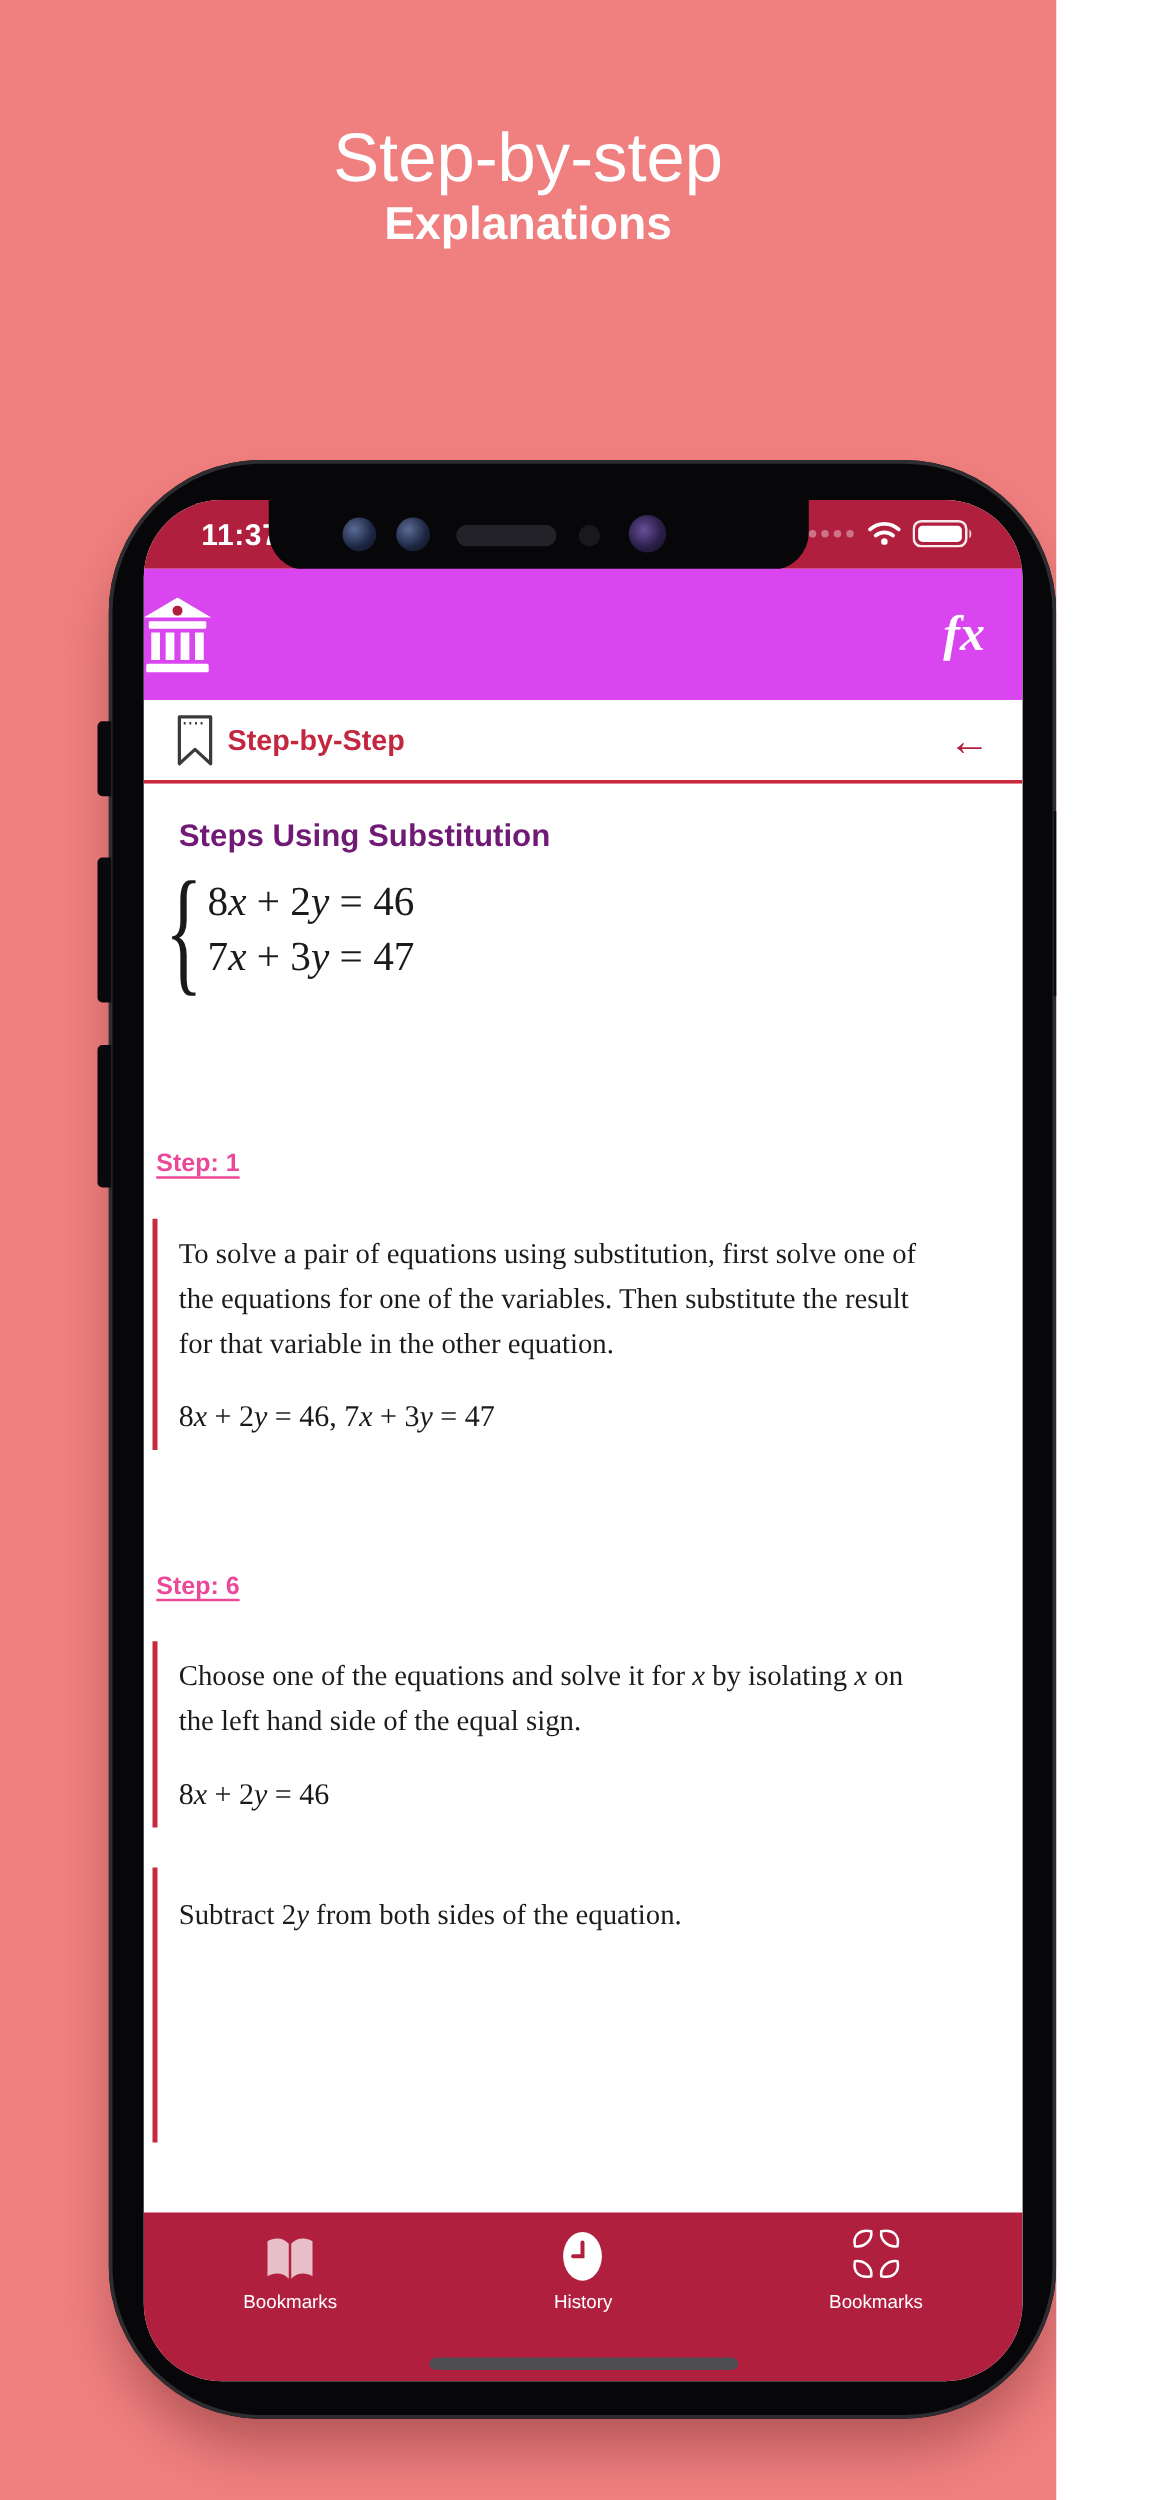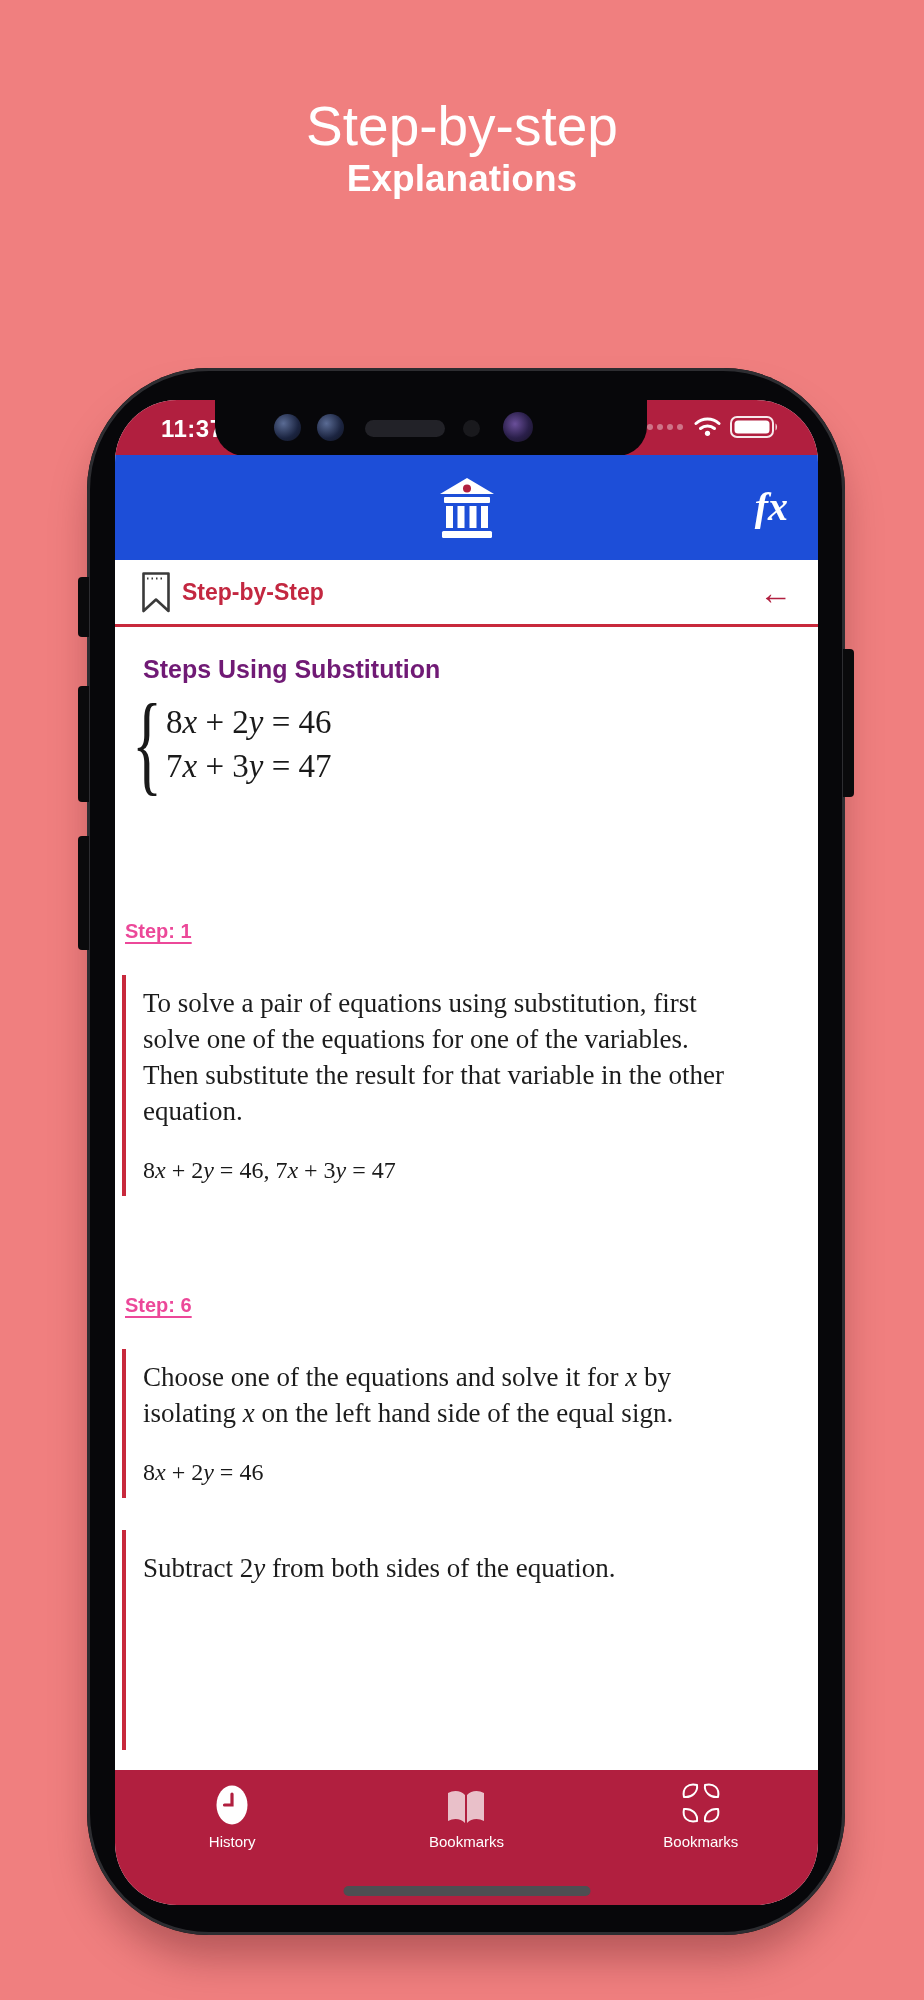--- a/index.html
+++ b/index.html
@@ -1,18 +1,18 @@
 <!DOCTYPE html>
 <html><head>
 <meta charset="utf-8">
 <style>
   * { margin:0; padding:0; box-sizing:border-box; }
   html,body { width:924px; height:2000px; }
   body { font-family:"Liberation Sans", sans-serif; }
-  .page { position:relative; width:924px; height:2000px; background:#F07F7F; overflow:hidden; }
+  .page { position:relative; width:845px; height:2000px; background:#F07F7F; overflow:hidden; }
 
   
   .hero { position:absolute; top:96px; left:0; width:100%; text-align:center; color:#fff; }
   .hero-line1 { font-size:55px; font-weight:400; line-height:1.12; }
   .hero-line2 { font-size:37px; font-weight:700; line-height:1.12; }
 
   
   .phone { position:absolute; left:87px; top:368px; width:758px; height:1567px;
            background:#07070a; border-radius:122px;
            box-shadow: inset 0 0 0 3px #2d2d31, 0 28px 42px -6px rgba(70,12,18,0.35); }
@@ -38,22 +38,22 @@
            background:radial-gradient(circle at 35% 35%, #5a6b94, #1b2440 60%, #10131f); }
   .speaker { position:absolute; left:150px; top:20px; width:80px; height:17px; border-radius:9px; background:#222228; }
   .sensor-dot { position:absolute; left:248px; top:20px; width:17px; height:17px; border-radius:50%; background:#19191d; }
   .cam-3 { left:288px; top:12px; width:30px; height:30px;
            background:radial-gradient(circle at 40% 40%, #6a4f9a, #2a1f4a 55%, #14101f); }
   .statusicons { position:absolute; right:40px; top:16px; display:flex; align-items:center; gap:9px; }
   .sigdots { display:flex; gap:4px; margin-right:2px; }
   .sigdots span { width:6px; height:6px; border-radius:50%; background:rgba(255,255,255,0.38); }
 
   
-  .appheader { flex:none; height:105px; background:#1d4ed8; position:relative;
-               display:flex; align-items:center; justify-content:center; }
+  .appheader { flex:none; height:105px; background:#d946ef; position:relative;
+               display:flex; align-items:center; justify-content:flex-start; }
   .fx { position:absolute; right:30px; top:50%; transform:translateY(-54%);
         font-family:"Liberation Serif", serif; font-style:italic; font-weight:700;
         font-size:40px; color:#fff; }
 
   
   .subheader { flex:none; height:67px; background:#fff; display:flex; align-items:center;
                padding:0 26px; border-bottom:3px solid #C8293C; }
   .subheader svg { margin-right:11px; }
   .subtitle { font-size:23px; font-weight:700; color:#C32740; }
   .back { margin-left:auto; font-size:33px; font-weight:700; color:#B11F3F; line-height:1; cursor:pointer; }
@@ -66,21 +66,21 @@
            display:inline-block; width:34px; line-height:0.88;
            transform:scale(0.55,0.98); transform-origin:left center; }
   .eq { font-family:"Liberation Serif", serif; font-size:33px; color:#1a1a1a; line-height:44px; }
   .step-label { display:inline-block; font-size:20px; font-weight:700; color:#ec4899;
                 text-decoration:underline; text-underline-offset:4px; margin-left:3px; }
   .mt-step1 { margin-top:126px; }
   .mt-step2 { margin-top:98px; }
   .mt-step3 { margin-top:98px; }
   .step-block { border-left:4px solid #C8293C; padding:10px 0 12px 17px; margin-top:32px; }
   .step-block.cut { min-height:220px; padding-top:20px; }
-  .step-text { font-family:"Liberation Serif", serif; font-size:27px; line-height:36px;
+  .step-text { font-family:"Liberation Serif", serif; font-size:23px; line-height:36px;
                color:#1c1c1c; max-width:590px; }
   .step-math { margin-top:28px; font-family:"Liberation Serif", serif; font-size:24px; color:#1a1a1a; }
   .content i, .step-math i, .eq i { font-style:italic; font-family:"Liberation Serif", serif; }
 
   
   .nav { flex:none; height:135px; background:#B11F3F; position:relative; display:flex; padding-top:13px; }
   .nav-item { flex:1; display:flex; flex-direction:column; align-items:center; gap:8px; cursor:pointer; }
   .nav-icon { height:42px; display:flex; align-items:flex-end; justify-content:center; }
   .nav-label { font-size:15px; color:#fff; }
   .homebar { position:absolute; bottom:9px; left:50%; transform:translateX(-50%);
@@ -184,35 +184,35 @@
         </div>
 
         <div class="step-block cut">
           <p class="step-text">Subtract 2<i>y</i> from both sides of the equation.</p>
         </div>
       </div>
 
       <div class="nav">
         <div class="nav-item">
           <span class="nav-icon">
+            <svg width="38" height="36" viewBox="0 0 38 36">
+              <path d="M1 4 C7 0.5 14 1.5 18 6 L18 34 C14 29.5 7 28.5 1 32 Z" fill="rgba(255,255,255,0.72)"></path>
+              <path d="M37 4 C31 0.5 24 1.5 20 6 L20 34 C24 29.5 31 28.5 37 32 Z" fill="rgba(255,255,255,0.72)"></path>
+            </svg>
+          </span>
+          <span class="nav-label">Bookmarks</span>
+        </div>
+        <div class="nav-item">
+          <span class="nav-icon">
             <svg width="32" height="40" viewBox="0 0 32 40">
               <ellipse cx="16" cy="20" rx="15.5" ry="19.5" fill="#fff"></ellipse>
               <path d="M16 9 L16 20 L8.5 20" stroke="#B11F3F" stroke-width="3.2" fill="none" stroke-linecap="round"></path>
             </svg>
           </span>
           <span class="nav-label">History</span>
-        </div>
-        <div class="nav-item">
-          <span class="nav-icon">
-            <svg width="38" height="36" viewBox="0 0 38 36">
-              <path d="M1 4 C7 0.5 14 1.5 18 6 L18 34 C14 29.5 7 28.5 1 32 Z" fill="rgba(255,255,255,0.72)"></path>
-              <path d="M37 4 C31 0.5 24 1.5 20 6 L20 34 C24 29.5 31 28.5 37 32 Z" fill="rgba(255,255,255,0.72)"></path>
-            </svg>
-          </span>
-          <span class="nav-label">Bookmarks</span>
         </div>
         <div class="nav-item">
           <span class="nav-icon">
             <svg width="42" height="44" viewBox="0 0 42 44" fill="none" stroke="#fff" stroke-width="2" stroke-linejoin="round">
               <path d="M4 16 C2 7 8 2 17 4 C18 11 12 17 4 16 Z"></path>
               <path d="M38 16 C40 7 34 2 25 4 C24 11 30 17 38 16 Z"></path>
               <path d="M4 28 C2 37 8 42 17 40 C18 33 12 27 4 28 Z"></path>
               <path d="M38 28 C40 37 34 42 25 40 C24 33 30 27 38 28 Z"></path>
             </svg>
           </span>

